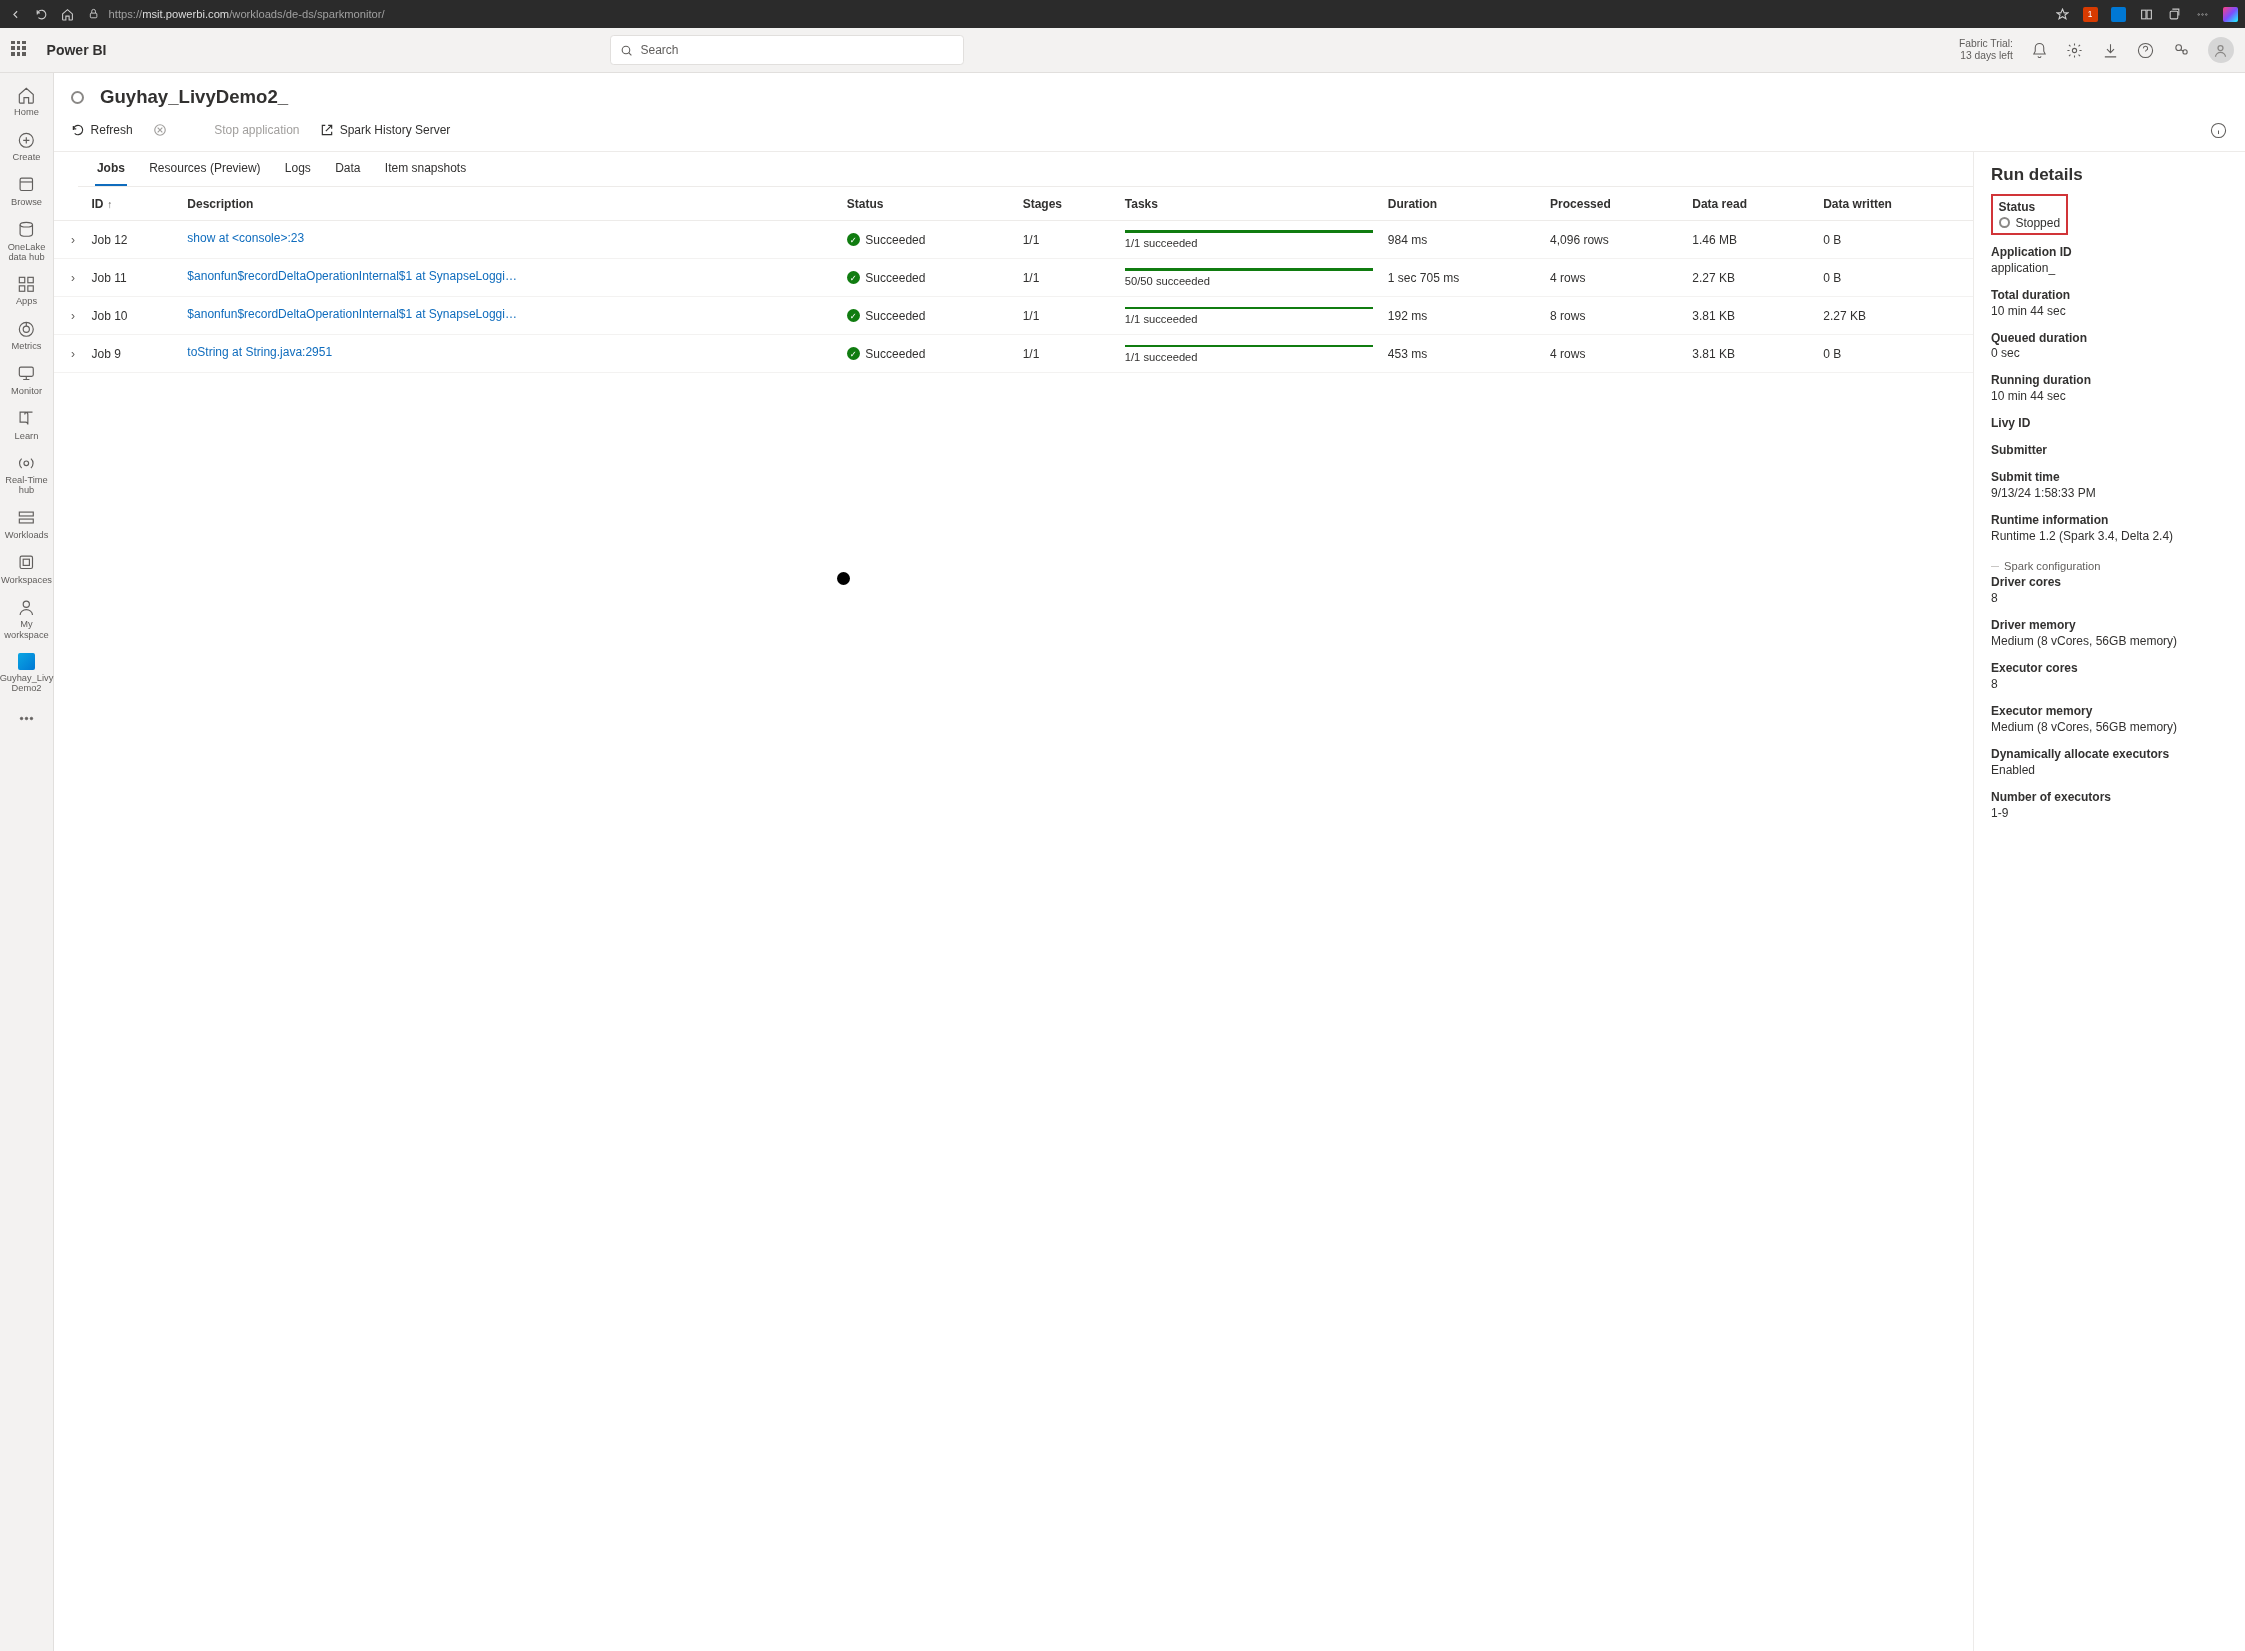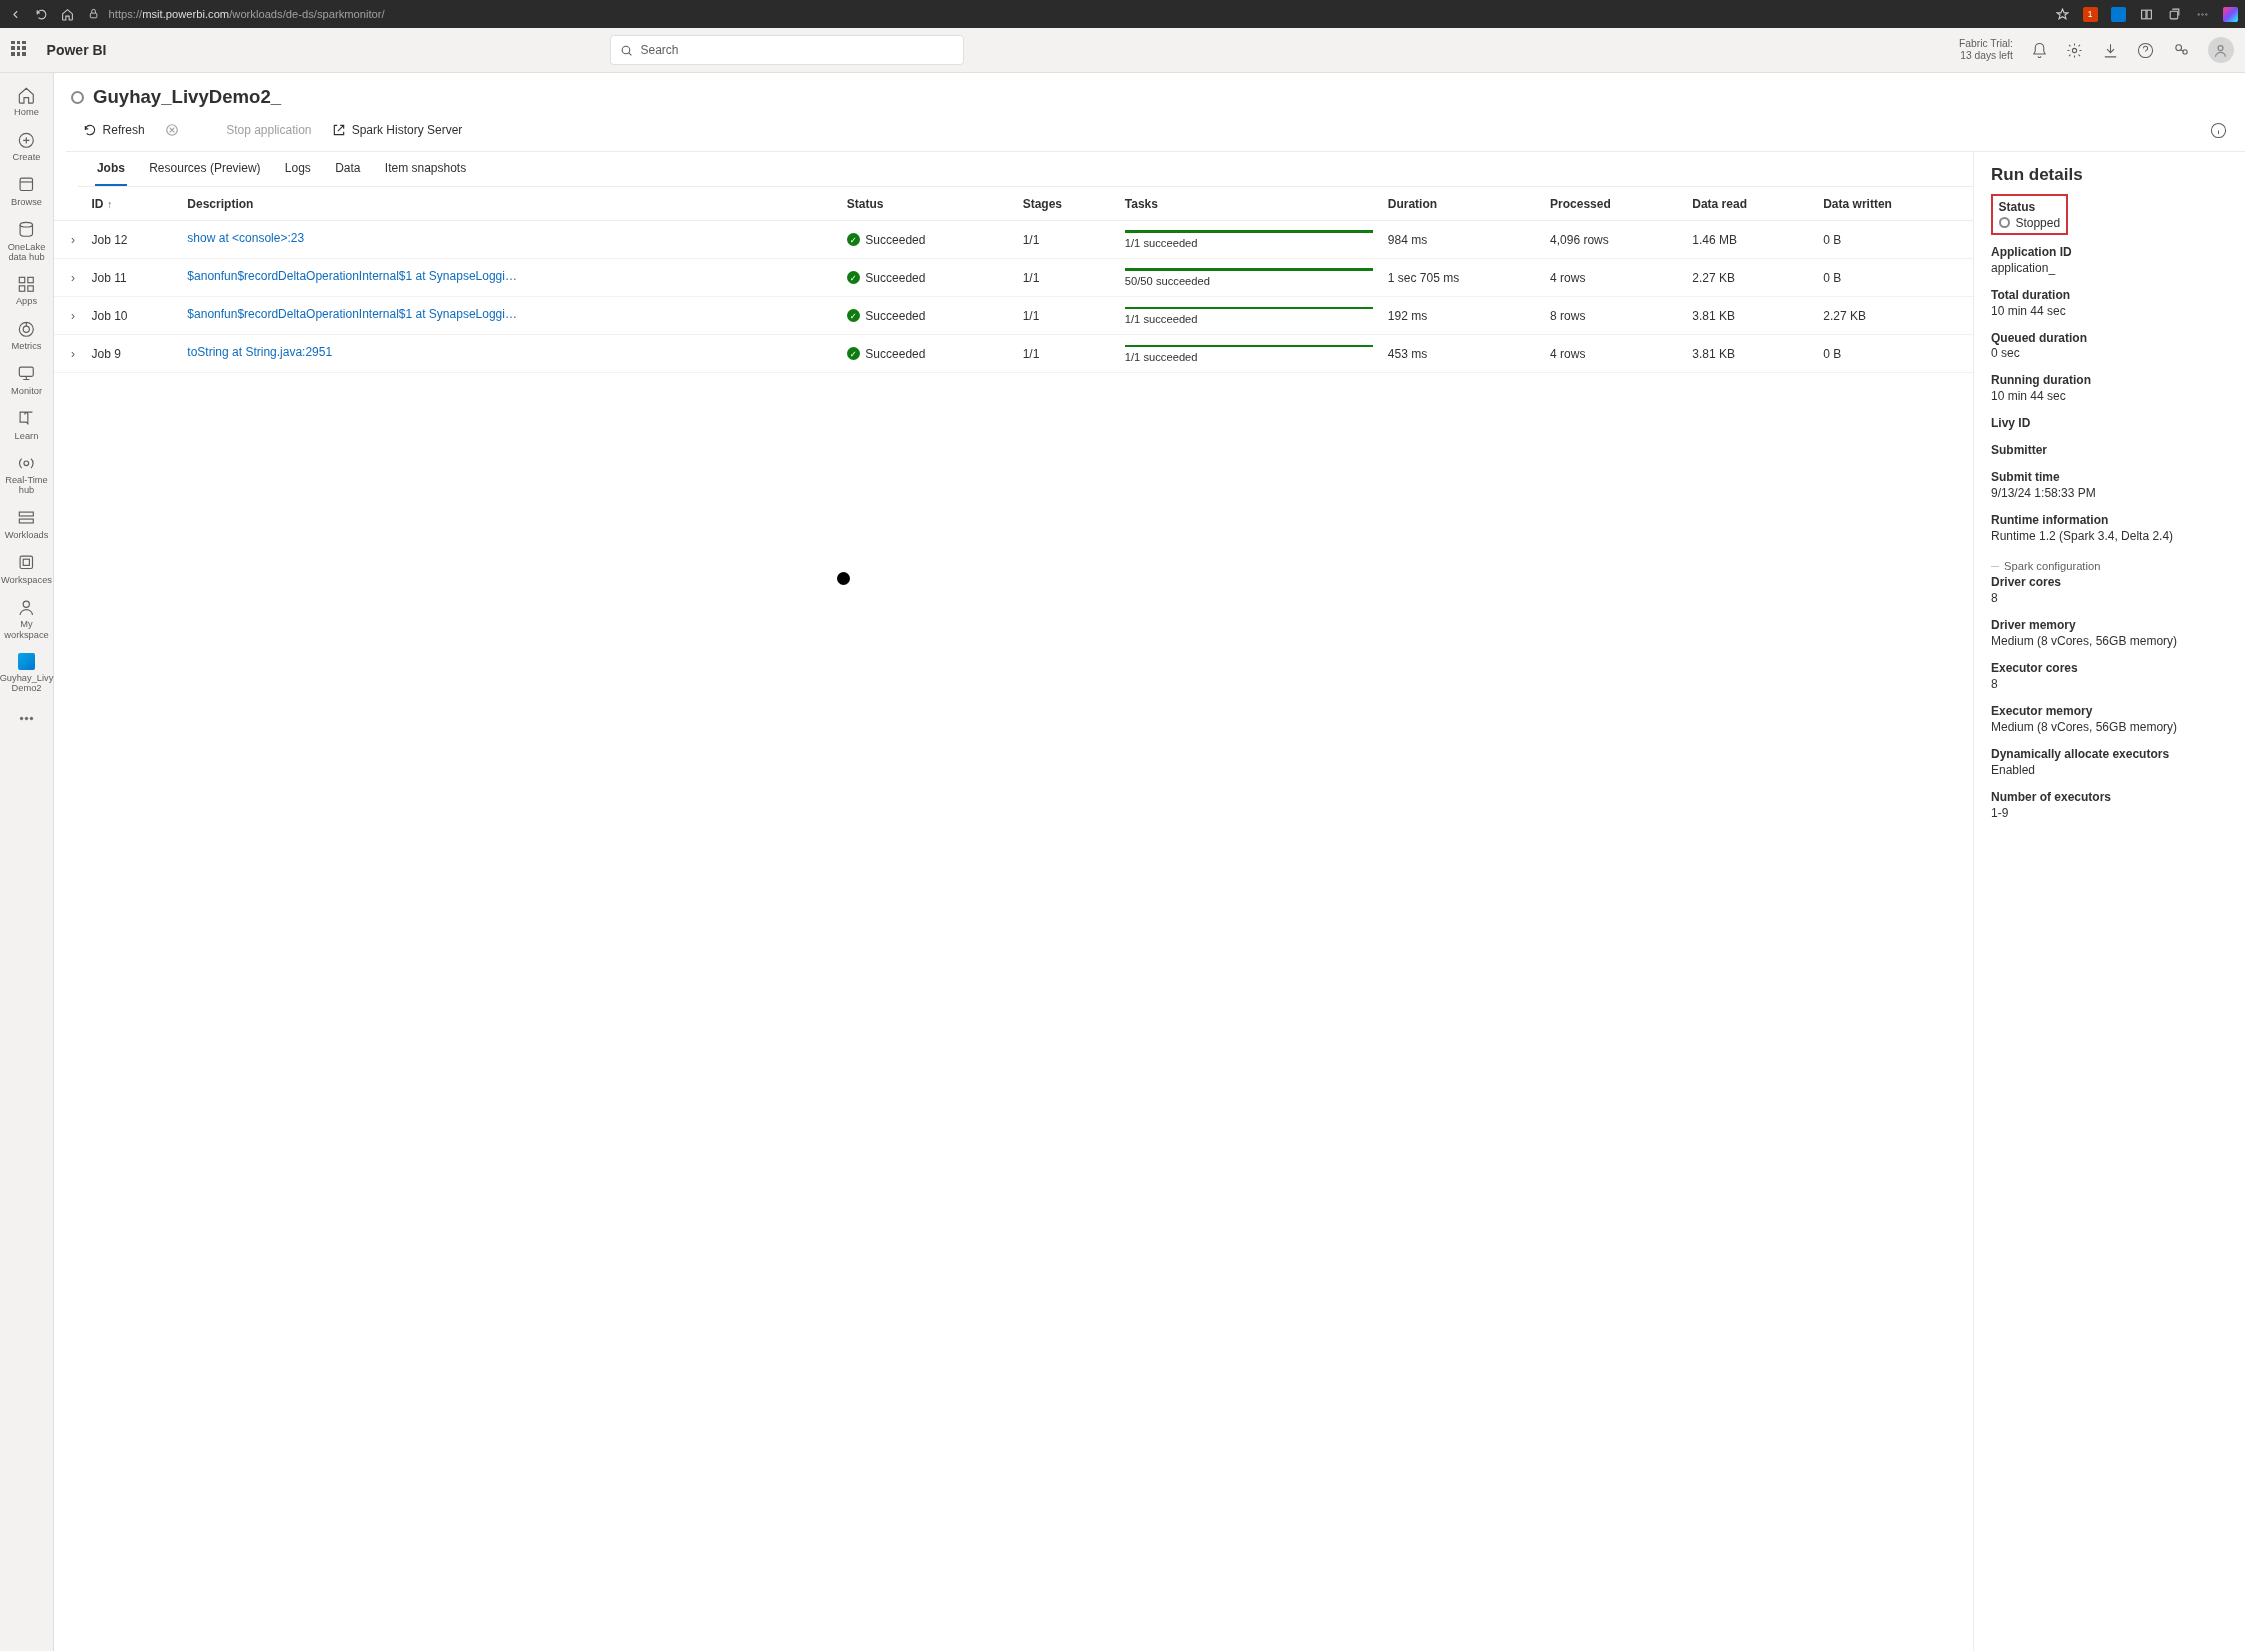--- a/index.html
+++ b/index.html
@@ -30,25 +30,25 @@
 
 .main-wrap { display: flex; flex: 1; min-height: 0; }
 .left-rail { width: 54px; background: #f3f2f1; border-right: 0.9px solid #e1dfdd; display: flex; flex-direction: column; align-items: center; padding-top: 7.5px; gap: 1.9px; flex-shrink:0; }
 .rail-item { width: 50px; padding: 5.6px 1.9px; display: flex; flex-direction: column; align-items: center; gap: 2.8px; cursor: pointer; border-radius: 3.7px; color:#605e5c; }
 .rail-item .label { font-size: 9.3px; text-align: center; line-height: 1.1; }
 .rail-item svg { stroke: #605e5c; }
 .rail-icon-img { width: 17px; height: 17px; background: linear-gradient(135deg,#0aa6e3,#0078d4); border-radius: 1.9px; position:relative; }
 .rail-more { margin-top: 3.7px; }
 
 .content { flex: 1; background: #fff; display: flex; flex-direction: column; min-width:0; }
-.page-title-row { display:flex; align-items:center; gap:9px; padding: 13px 17px 5.6px; }
+.page-title-row { display:flex; align-items:center; gap:16px; padding: 13px 17px 5.6px; }
 .status-dot-big { width:13px; height:13px; border:2.8px solid #8a8886; border-radius:50%; }
 .page-title { font-size: 18.6px; font-weight: 600; }
 
-.toolbar { display:flex; align-items:center; gap: 20.5px; padding: 7.5px 17px 11.2px; border-bottom:0.9px solid #edebe9; position:relative;margin-left:12px; }
+.toolbar { display:flex; align-items:center; gap: 20.5px; padding: 7.5px 17px 11.2px; border-bottom:0.9px solid #edebe9; position:relative; }
 .tb-btn { display:flex; align-items:center; gap:5.6px; cursor:pointer; font-size:12px; color:#323130; }
 .tb-btn.disabled { color:#a19f9d; cursor:default;gap:47px; }
 .tb-btn svg { stroke:currentColor; }
 .toolbar .info-right { margin-left:auto; color:#605e5c; }
 
 .body-split { display:flex; flex:1; min-height:0; }
 .jobs-area { flex:1; display:flex; flex-direction:column; min-width:0; position:relative; overflow:hidden; }
 .tabs { display:flex; gap: 20.5px; padding: 0 17px; border-bottom:0.9px solid #edebe9;margin-left:24px; }
 .tab { padding: 9.3px 1.9px; font-size: 12px; cursor:pointer; color:#323130; border-bottom: 2.8px solid transparent; }
 .tab.active { border-bottom-color:#0f6cbd; font-weight:600; }

